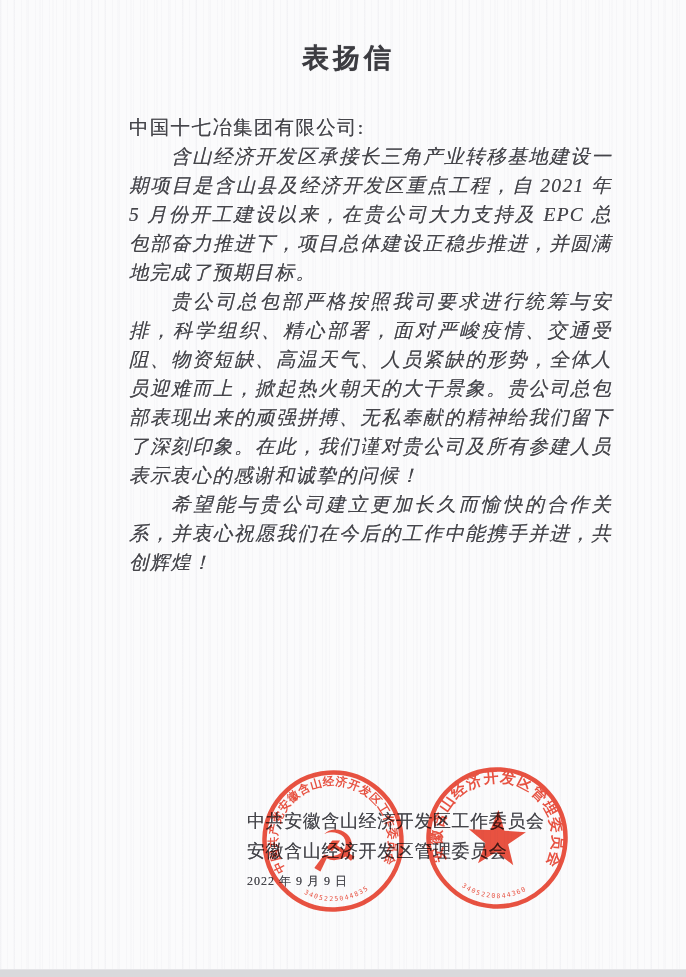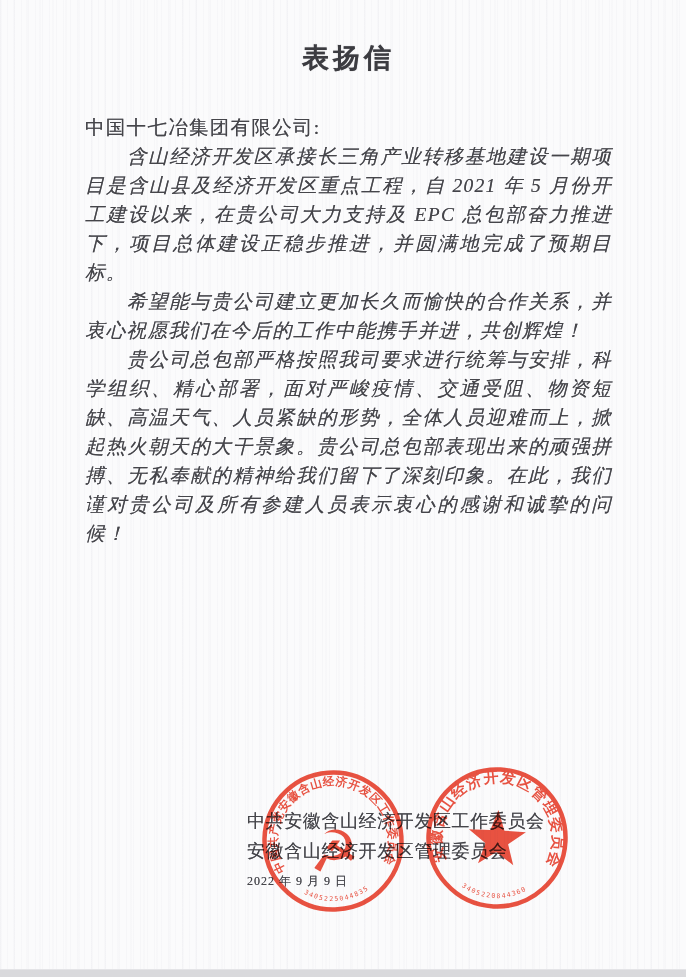--- a/index.html
+++ b/index.html
@@ -35,20 +35,21 @@
     margin-bottom: 37px;
     text-shadow: 0 0 0.7px rgba(60,60,65,0.75);
   }
 
   .salutation, .para {
     font-size: 19.5px;
     line-height: 29px;
     letter-spacing: 1.3px;
     text-align: justify;
     text-shadow: 0 0 0.6px rgba(70,70,78,0.7);
+    margin-left: 44px;
   }
   .para { text-indent: 42px; font-style: italic; }
 
   .signature {
     position: absolute;
     top: 806px;
     left: 247px;
     width: 302px;
     font-size: 18px;
     line-height: 30px;
@@ -85,22 +86,22 @@
 </style>
 </head>
 <body>
 
 <div class="page">
 
   <div class="content">
     <div class="title">表扬信</div>
     <p class="salutation">中国十七冶集团有限公司:</p>
     <p class="para">含山经济开发区承接长三角产业转移基地建设一期项目是含山县及经济开发区重点工程，自 2021 年 5 月份开工建设以来，在贵公司大力支持及 EPC 总包部奋力推进下，项目总体建设正稳步推进，并圆满地完成了预期目标。</p>
+    <p class="para">贵公司总包部严格按照我司要求进行统筹与安排，科学组织、精心部署，面对严峻疫情、交通受阻、物资短缺、高温天气、人员紧缺的形势，全体人员迎难而上，掀起热火朝天的大干景象。贵公司总包部表现出来的顽强拼搏、无私奉献的精神给我们留下了深刻印象。在此，我们谨对贵公司及所有参建人员表示衷心的感谢和诚挚的问候！</p>
     <p class="para">希望能与贵公司建立更加长久而愉快的合作关系，并衷心祝愿我们在今后的工作中能携手并进，共创辉煌！</p>
-    <p class="para">贵公司总包部严格按照我司要求进行统筹与安排，科学组织、精心部署，面对严峻疫情、交通受阻、物资短缺、高温天气、人员紧缺的形势，全体人员迎难而上，掀起热火朝天的大干景象。贵公司总包部表现出来的顽强拼搏、无私奉献的精神给我们留下了深刻印象。在此，我们谨对贵公司及所有参建人员表示衷心的感谢和诚挚的问候！</p>
   </div>
 
   <div class="signature">
     <div>中共安徽含山经济开发区工作委员会</div>
     <div>安徽含山经济开发区管理委员会</div>
     <div class="sig-date">2022 年 9 月 9 日</div>
   </div>
 
   <svg class="seal seal-left" viewBox="-75 -75 150 150">
     <circle class="ring-circle" cx="0" cy="0" r="68.5"></circle>

